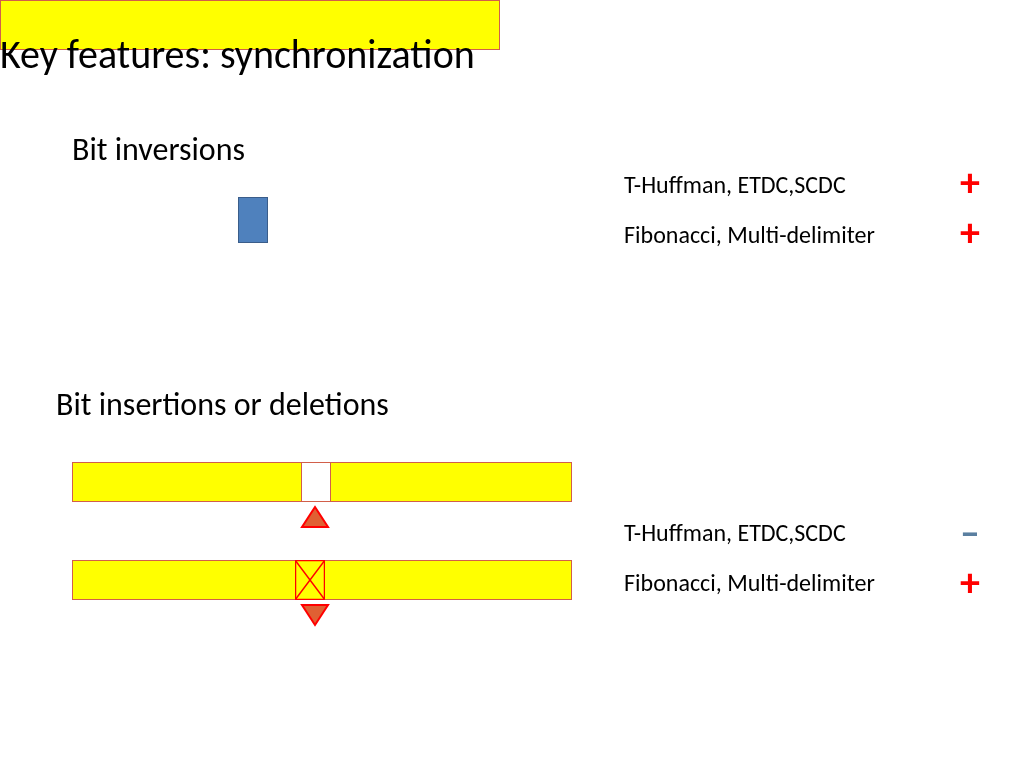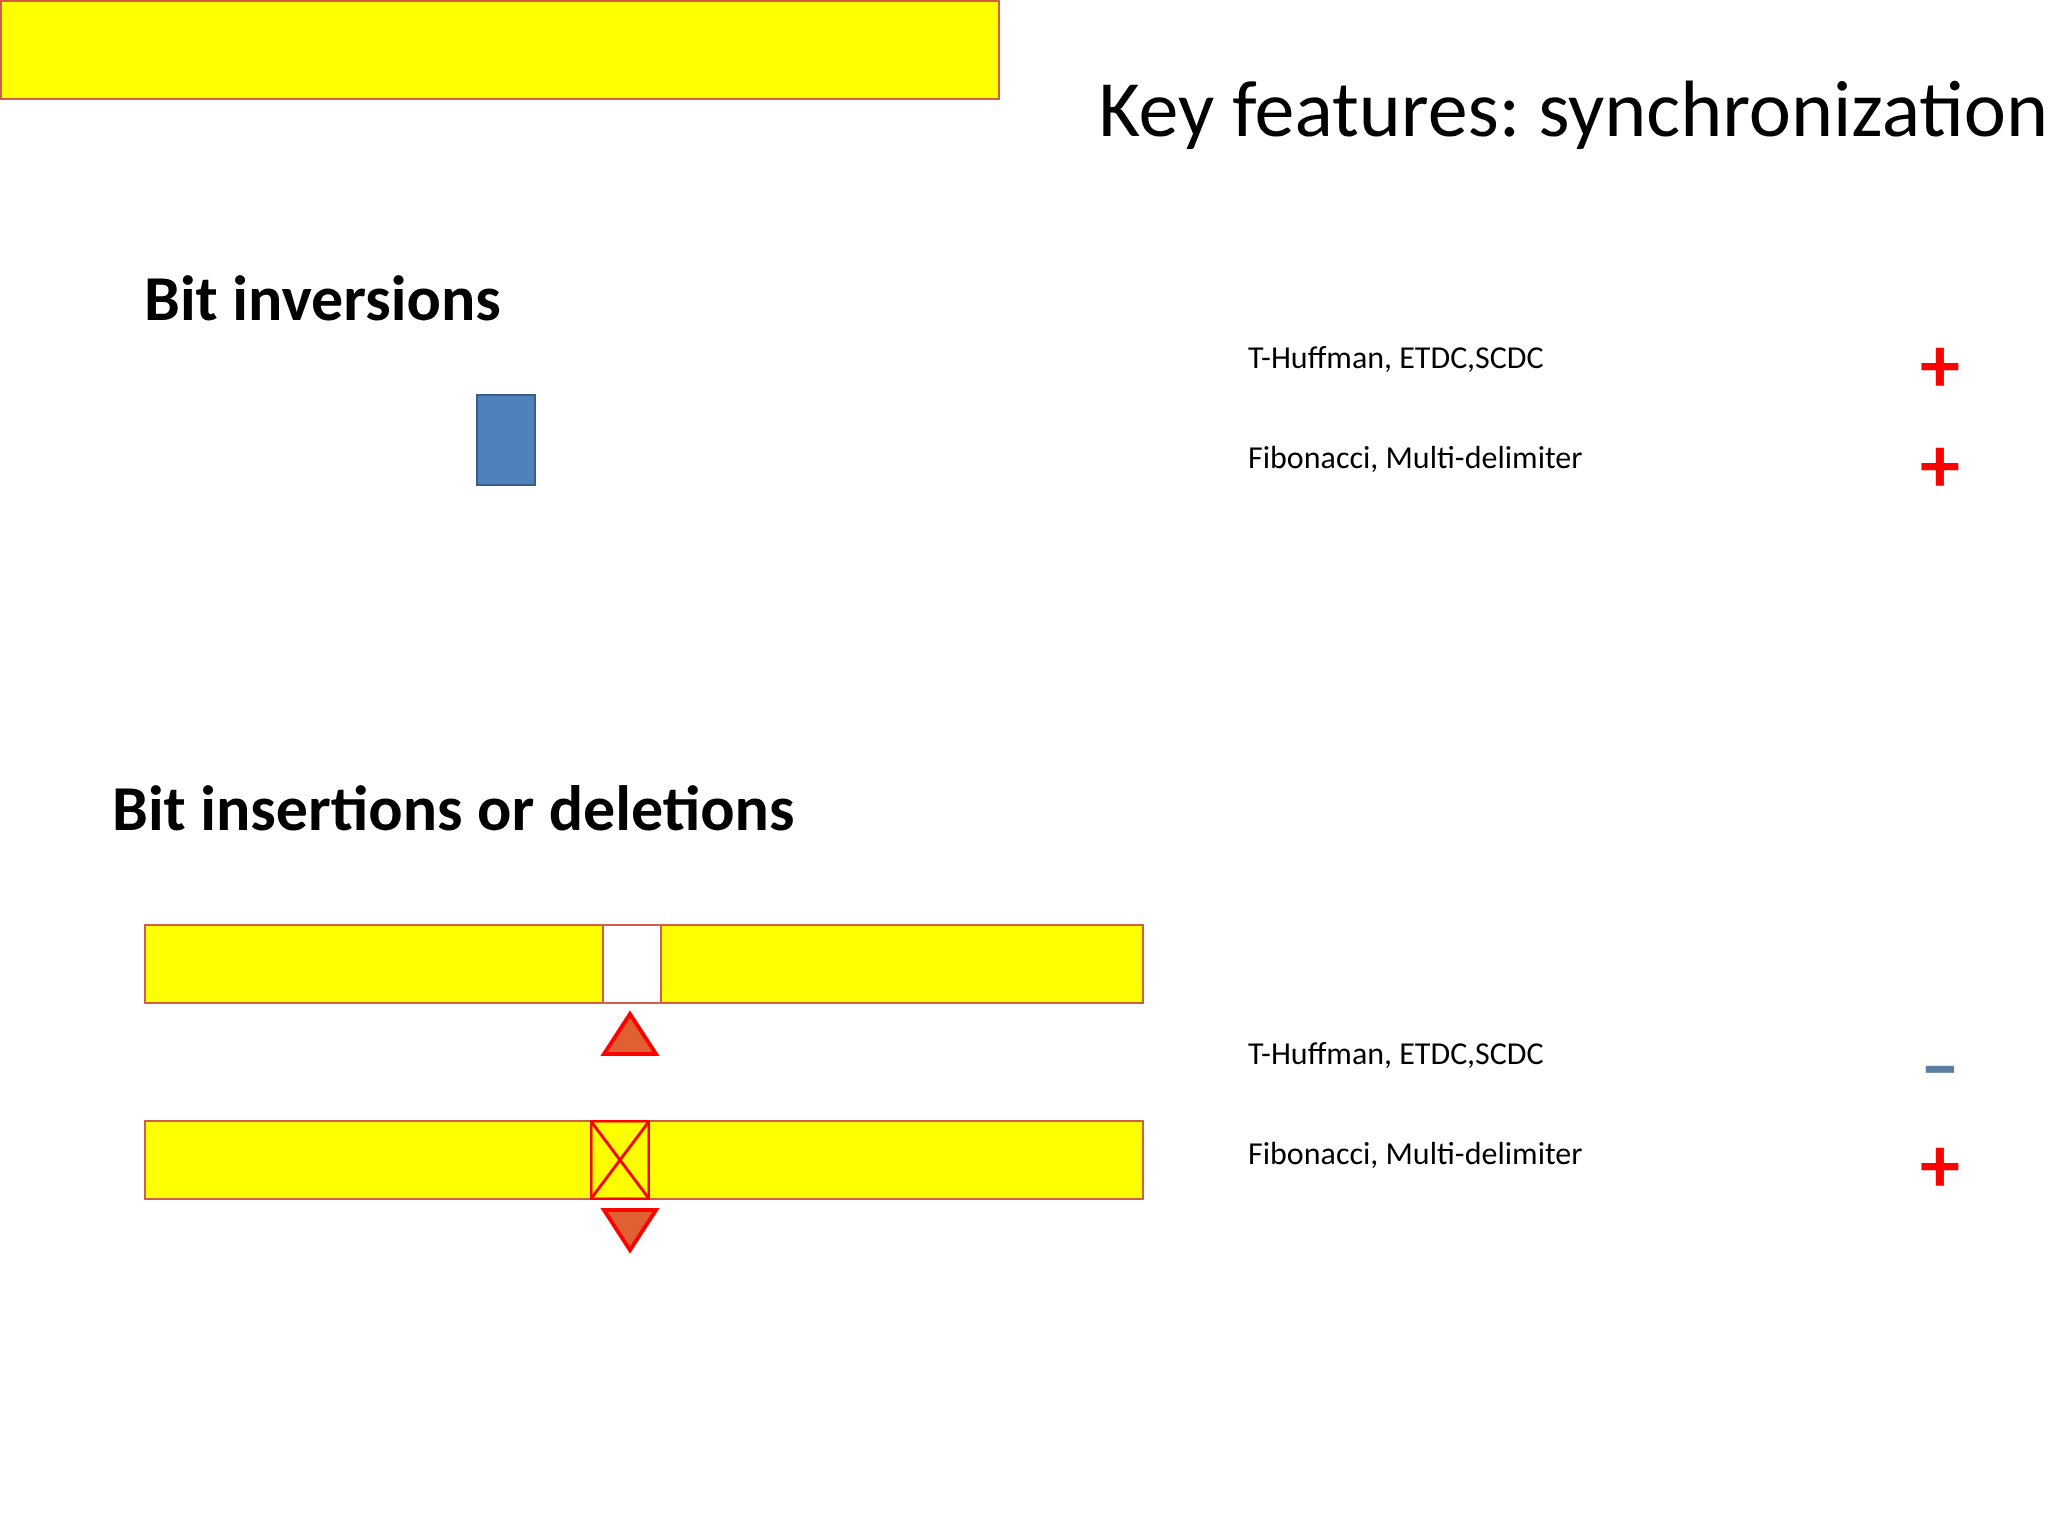--- a/index.html
+++ b/index.html
@@ -10,29 +10,29 @@
     background: #ffffff;
     font-family: Calibri, Arial, sans-serif;
     position: relative;
     color: #000;
   }
   .title {
     position: absolute;
     top: 30px;
     left: 0;
     width: 1024px;
-    text-align: right;
+    text-align: left;
     font-size: 40px;
     font-weight: 400;
     color: #000;
   }
   .subhead {
     position: absolute;
     font-size: 32px;
-    font-weight: 700;
+    font-weight: 400;
   }
   .subhead1 { top: 130px; left: 72px; }
   .subhead2 { top: 385px; left: 56px; }
   .bar {
     background: #ffff00;
     border: 1px solid #d25e4a;
     box-sizing: border-box;
   }
   .bar1 { left: 72px; top: 195px; width: 500px; height: 50px; }
   .blue-chunk {
@@ -81,21 +81,21 @@
     width:30px; height:40px;
   }
   .xbox svg { display:block; }
   .delete-arrow {
     position:absolute;
     left:300px; top:603px;
   }
 
   .legend {
     position:absolute;
-    font-size: 16px;
+    font-size: 24px;
   }
   .l1 { left:624px; top:170px; }
   .l2 { left:624px; top:220px; }
   .l3 { left:624px; top:518px; }
   .l4 { left:624px; top:568px; }
 
   .sym {
     position:absolute;
     font-size: 40px;
     font-weight: 700;

